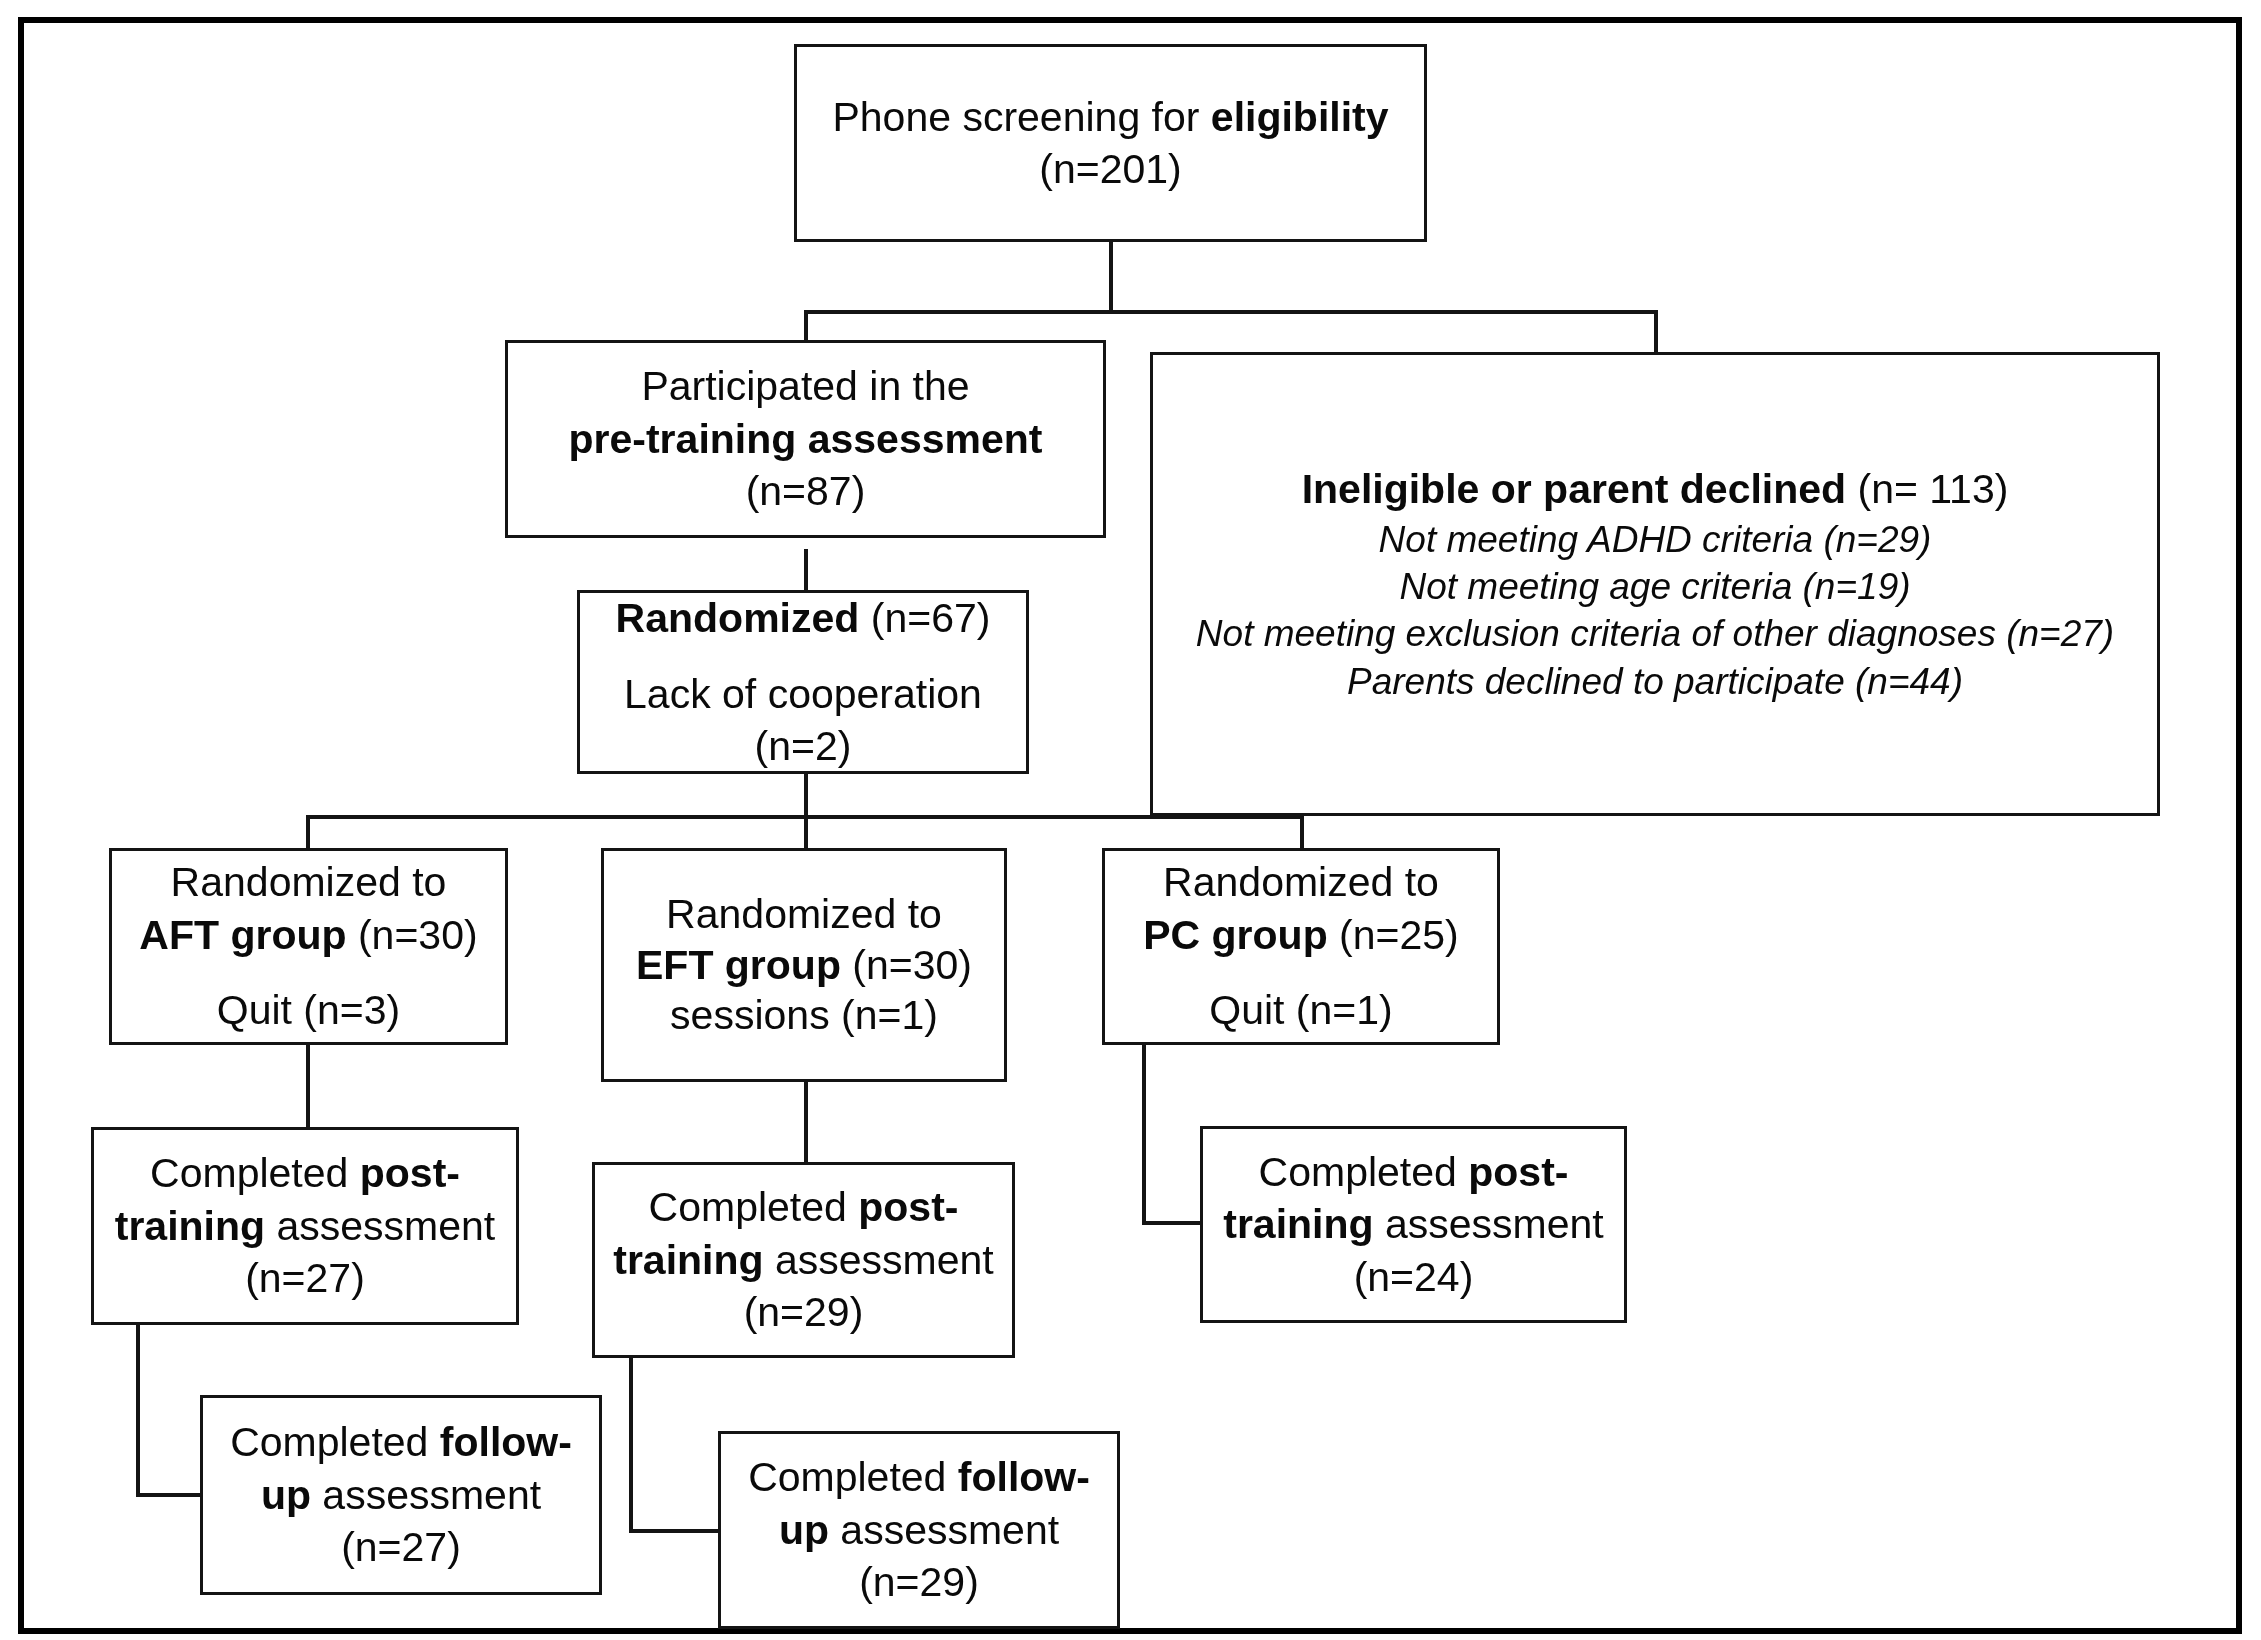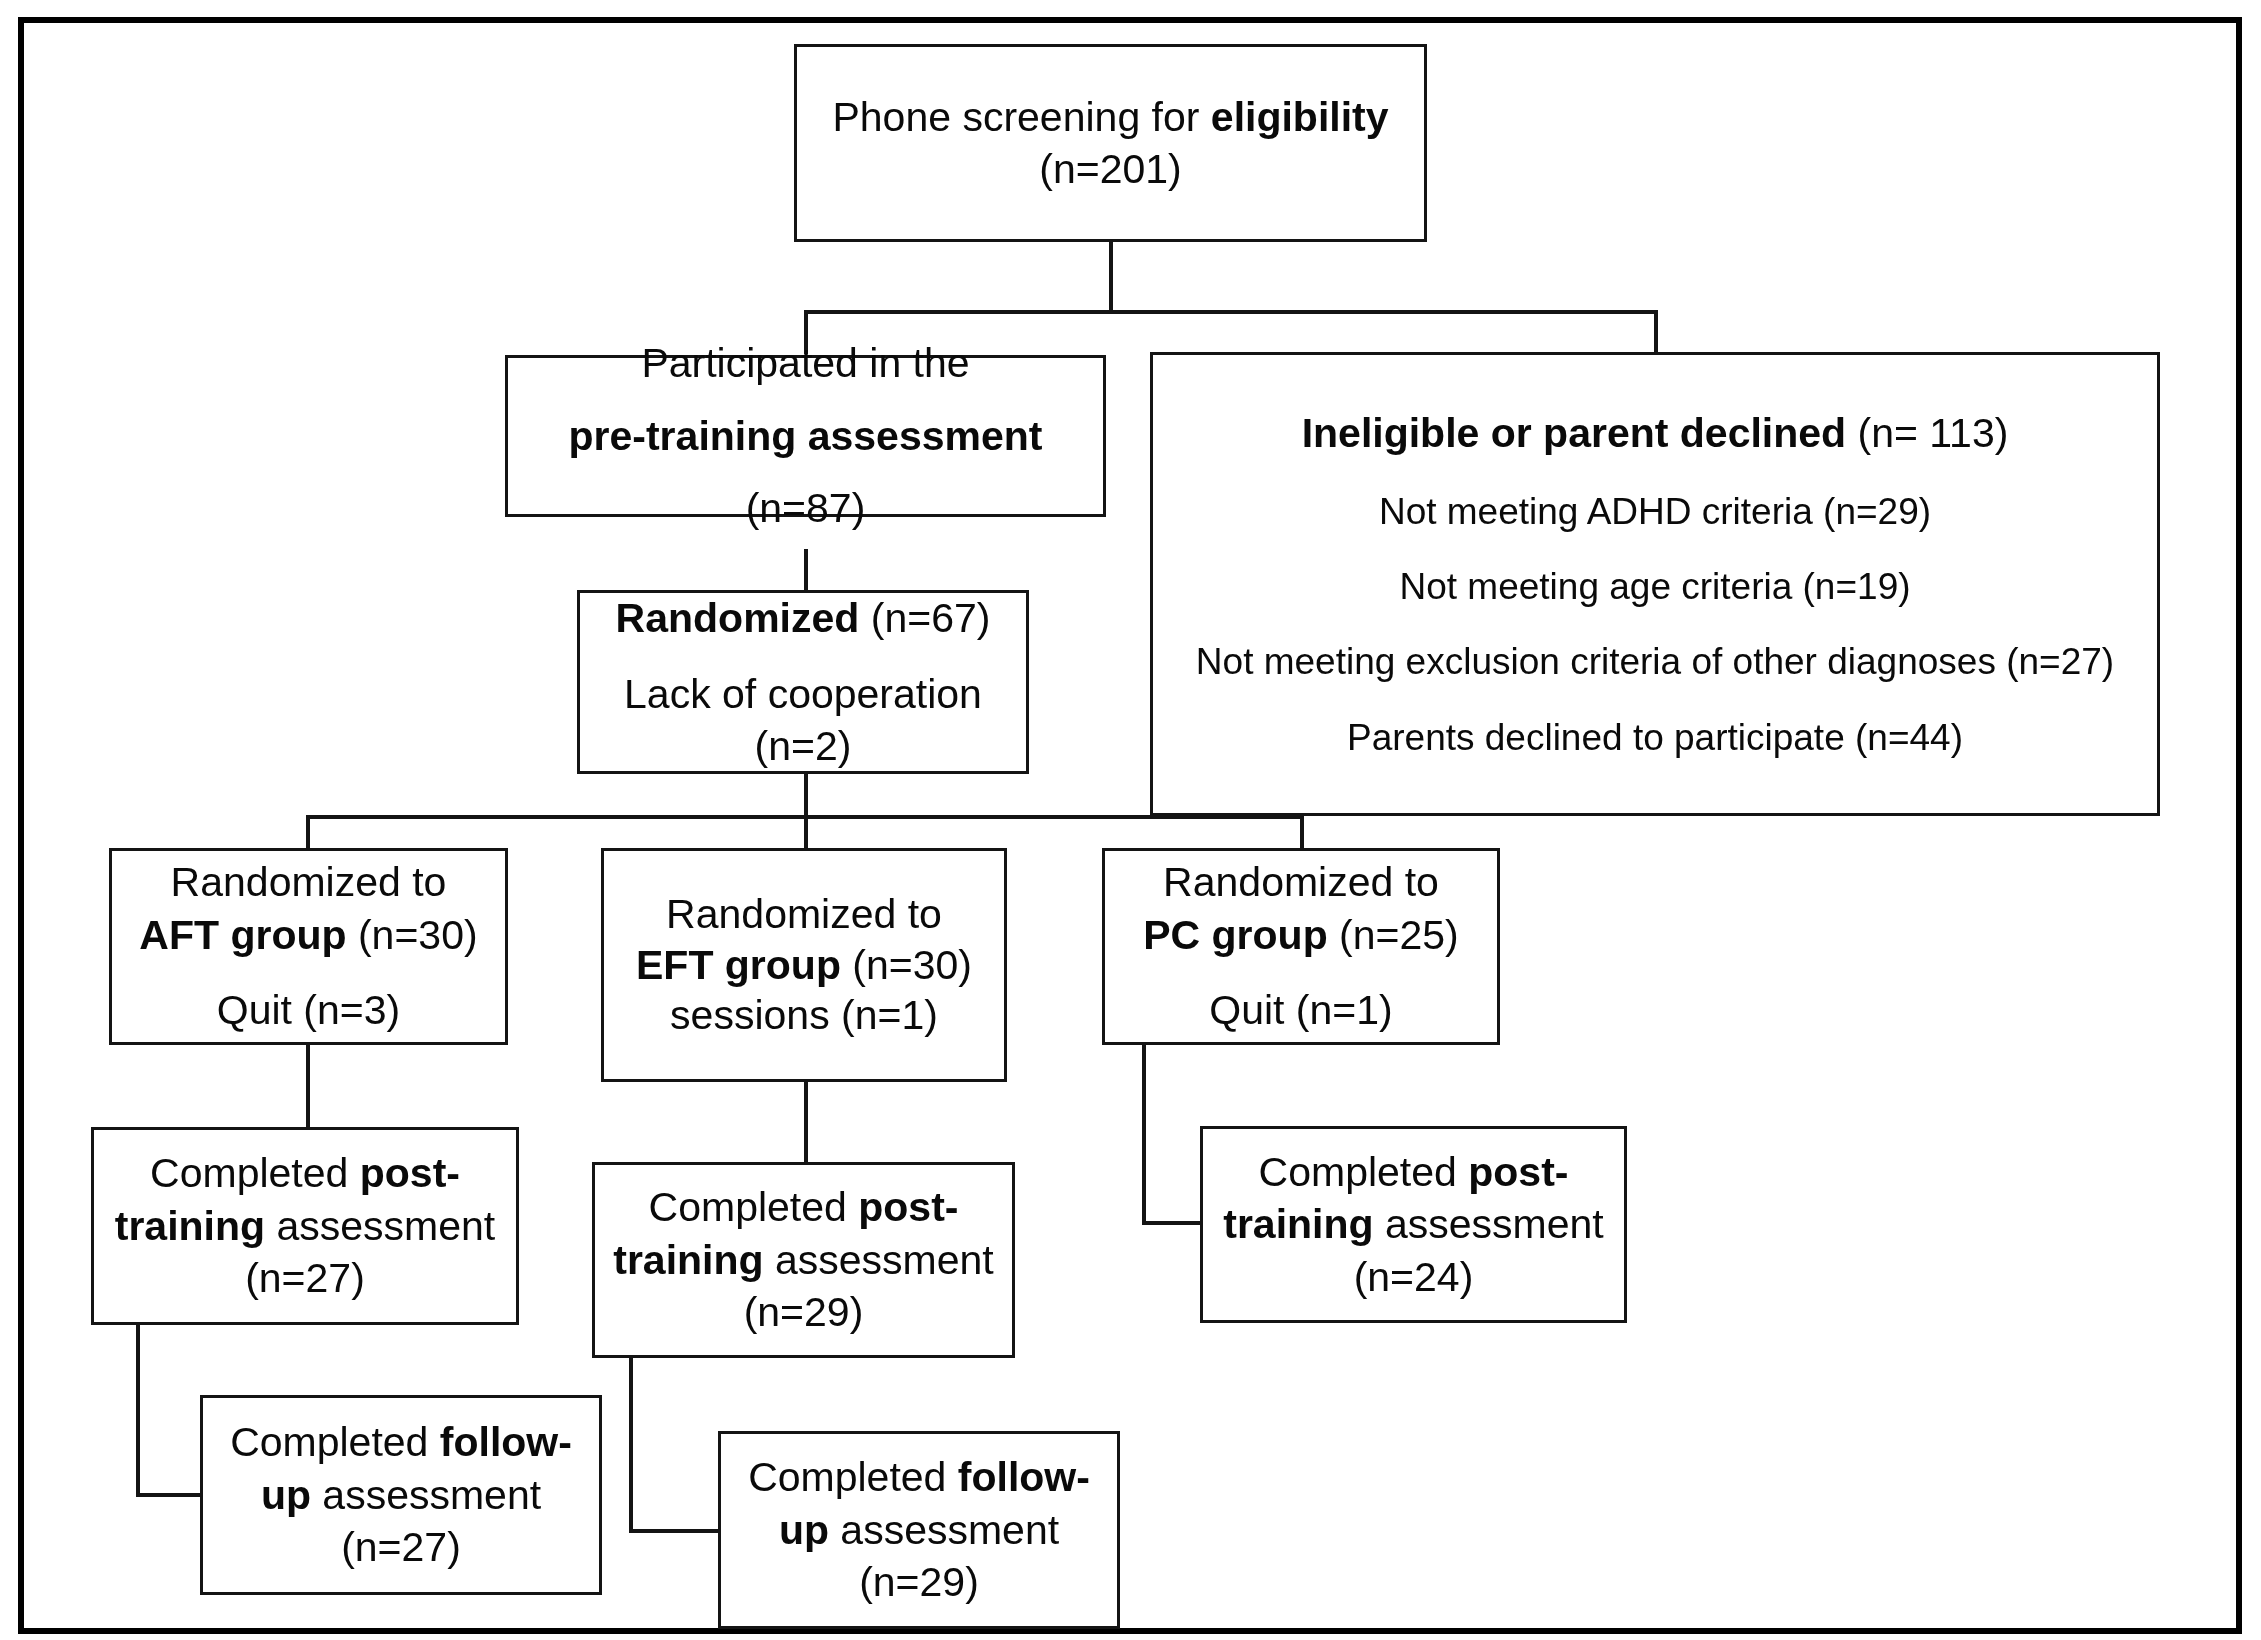--- a/index.html
+++ b/index.html
@@ -32,21 +32,21 @@
     z-index:2;
   }
   .box p{margin:0;padding:0 5.5px;white-space:nowrap;}
   .box b{font-weight:bold;}
   .note{margin-top:23.5px !important;}
   .vline,.hline{position:absolute;background:#141414;z-index:1;}
   .vline{width:3.5px;}
   .hline{height:3.5px;}
   
   .box.ineligible{font-size:41px;}
-  .box.ineligible .reason{font-size:37px;margin-top:28px;}
+  .box.ineligible .reason{font-size:37px;font-style:italic;}
   .box.eft{line-height:1.24;}
   .box.eft .note{margin-top:19.4px !important;}
 </style>
 </head>
 <body>
 
 <div id="canvas">
 
   <div class="frame"></div>
 
@@ -67,21 +67,21 @@
   <div class="vline" style="left:136px;top:1323px;height:173px;"></div>
   <div class="hline" style="left:136px;top:1493px;width:65px;"></div>
   <div class="vline" style="left:629px;top:1357px;height:176px;"></div>
   <div class="hline" style="left:629px;top:1529px;width:90px;"></div>
 
   <div class="box" style="left:794px;top:44px;width:633px;height:198px;">
     <p><span>Phone screening for </span><b>eligibility</b></p>
     <p>(n=201)</p>
   </div>
 
-  <div class="box" style="left:505px;top:355px;width:601px;height:162px;gap:20px;">
+  <div class="box" style="left:505px;top:340px;width:601px;height:198px;">
     <p>Participated in the</p>
     <p><b>pre-training assessment</b></p>
     <p>(n=87)</p>
   </div>
 
   <div class="box ineligible" style="left:1150px;top:352px;width:1010px;height:464px;">
     <p><b>Ineligible or parent declined</b><span> (n= 113)</span></p>
     <p class="reason">Not meeting ADHD criteria (n=29)</p>
     <p class="reason">Not meeting age criteria (n=19)</p>
     <p class="reason">Not meeting exclusion criteria of other diagnoses (n=27)</p>

